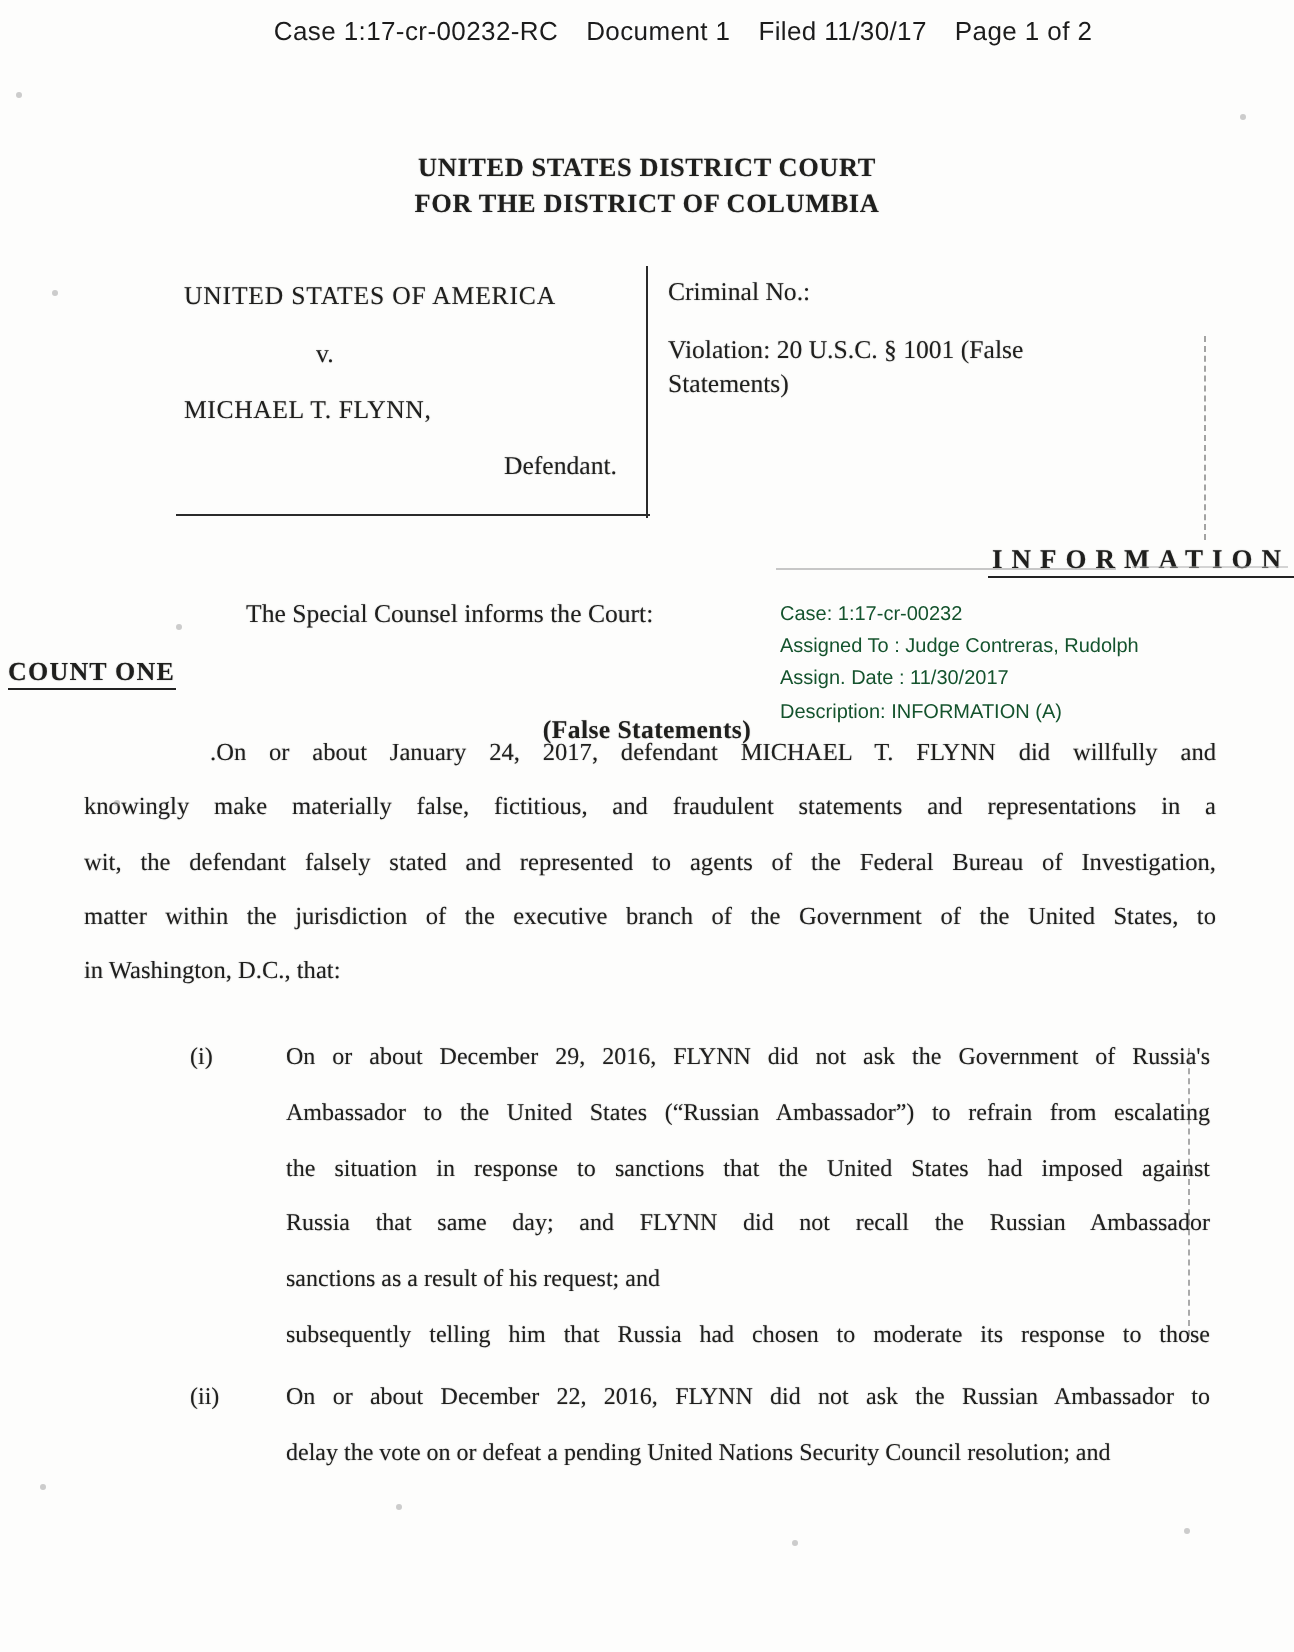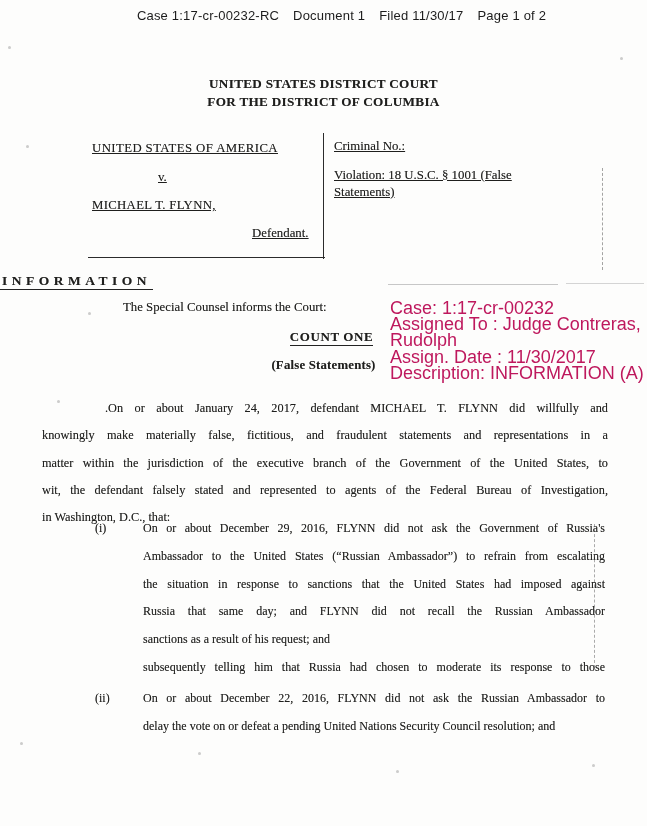--- a/index.html
+++ b/index.html
@@ -26,66 +26,66 @@
   .pacer-header span{margin:0 7px;}
 
   
   .court-title{
     position:absolute;top:75px;left:0;right:0;
     text-align:center;font-weight:bold;
     font-size:13.2px;line-height:17.5px;letter-spacing:.3px;
   }
 
   
-  .cap{position:absolute;font-size:12.8px;white-space:nowrap;text-decoration:underline;}
+  .cap{position:absolute;font-size:12.8px;white-space:nowrap;}
   .cap-plaintiff{left:92px;top:141px;letter-spacing:.4px;}
   .cap-versus{left:158px;top:170px;}
   .cap-defendant-name{left:92px;top:198px;letter-spacing:.3px;}
   .cap-defendant-label{left:252px;top:226px;}
   .cap-criminal-no{left:334px;top:139px;}
   .cap-violation{left:334px;top:167px;width:240px;line-height:16.5px;white-space:normal;}
   .cap-divider-v{
     position:absolute;left:323px;top:133px;height:126px;width:0;
     border-left:1.6px solid #2b2b2b;
   }
   .cap-divider-h{
     position:absolute;left:88px;top:257px;width:237px;height:0;
     border-top:1.6px solid #2b2b2b;
   }
 
   
   .information-heading{
-    position:absolute;top:271px;left:0;right:0;text-align:left;
+    position:absolute;top:271px;left:0;right:0;text-align:right;
   }
   .information-heading span{
     font-weight:bold;font-size:13.5px;letter-spacing:4.5px;
     border-bottom:1.8px solid #222;padding:0 2px 1px 2px;
   }
   .special-counsel{position:absolute;left:123px;top:300px;font-size:12.8px;}
 
   
   .stamp{
     position:absolute;left:390px;top:300px;width:255px;
     font-family:"Liberation Sans", sans-serif;
-    font-size:18px;line-height:16.2px;color:#be185d;
+    font-size:10px;line-height:16.2px;color:#14532d;
   }
 
-  .count-one{position:absolute;top:327px;left:16px;right:0;text-align:center;}
+  .count-one{position:absolute;top:327px;left:4px;right:0;}
   .count-one span{
     font-weight:bold;font-size:13px;letter-spacing:.6px;
     border-bottom:1.6px solid #222;padding-bottom:1px;
   }
   .count-one-sub{
     position:absolute;top:358px;left:0;right:0;text-align:center;
     font-weight:bold;font-size:12.8px;letter-spacing:.2px;
   }
 
   
   .intro{
-    position:absolute;left:42px;top:395px;width:566px;
+    position:absolute;left:42px;top:363px;width:566px;
     font-size:12.3px;
   }
   .intro .ln{line-height:27.3px;}
   .intro .ln:first-child{text-indent:63px;}
 
   .item{position:absolute;left:0;right:0;}
   .item-i{top:515px;}
   .item-ii{top:685px;}
   .item .marker{position:absolute;left:95px;top:0;font-size:12px;line-height:27.8px;}
   .item .item-lines{position:absolute;left:131px;top:0;width:462px;font-size:12px;margin-left:12px;}
@@ -122,21 +122,21 @@
   <div class="court-title serif-txt">
     <div>UNITED STATES DISTRICT COURT</div>
     <div>FOR THE DISTRICT OF COLUMBIA</div>
   </div>
 
   <div class="cap cap-plaintiff serif-txt">UNITED STATES OF AMERICA</div>
   <div class="cap cap-versus serif-txt">v.</div>
   <div class="cap cap-defendant-name serif-txt">MICHAEL T. FLYNN,</div>
   <div class="cap cap-defendant-label serif-txt">Defendant.</div>
   <div class="cap cap-criminal-no serif-txt">Criminal No.:</div>
-  <div class="cap cap-violation serif-txt">Violation: 18 U.S.C. § 1001 (False Statements)</div>
+  <div class="cap cap-violation serif-txt">Violation: 20 U.S.C. § 1001 (False Statements)</div>
   <div class="cap-divider-v"></div>
   <div class="cap-divider-h"></div>
 
   <div class="information-heading">
     <span class="serif-txt">INFORMATION</span>
   </div>
 
   <div class="special-counsel serif-txt">The Special Counsel informs the Court:</div>
 
   <div class="stamp">
@@ -147,22 +147,22 @@
     </div>
 
   <div class="count-one">
     <span class="serif-txt">COUNT ONE</span>
   </div>
   <div class="count-one-sub serif-txt">(False Statements)</div>
 
   <div class="intro serif-txt">
       <div class="ln just">.On or about January 24, 2017, defendant MICHAEL T. FLYNN did willfully and</div>
       <div class="ln just">knowingly make materially false, fictitious, and fraudulent statements and representations in a</div>
+      <div class="ln just">wit, the defendant falsely stated and represented to agents of the Federal Bureau of Investigation,</div>
       <div class="ln just">matter within the jurisdiction of the executive branch of the Government of the United States, to</div>
-      <div class="ln just">wit, the defendant falsely stated and represented to agents of the Federal Bureau of Investigation,</div>
       <div class="ln">in Washington, D.C., that:</div>
     </div>
 
   <div class="item item-i">
     <div class="marker serif-txt">(i)</div>
     <div class="item-lines serif-txt">
         <div class="ln just">On or about December 29, 2016, FLYNN did not ask the Government of Russia's</div>
         <div class="ln just">Ambassador to the United States (“Russian Ambassador”) to refrain from escalating</div>
         <div class="ln just">the situation in response to sanctions that the United States had imposed against</div>
         <div class="ln just">Russia that same day; and FLYNN did not recall the Russian Ambassador</div>

